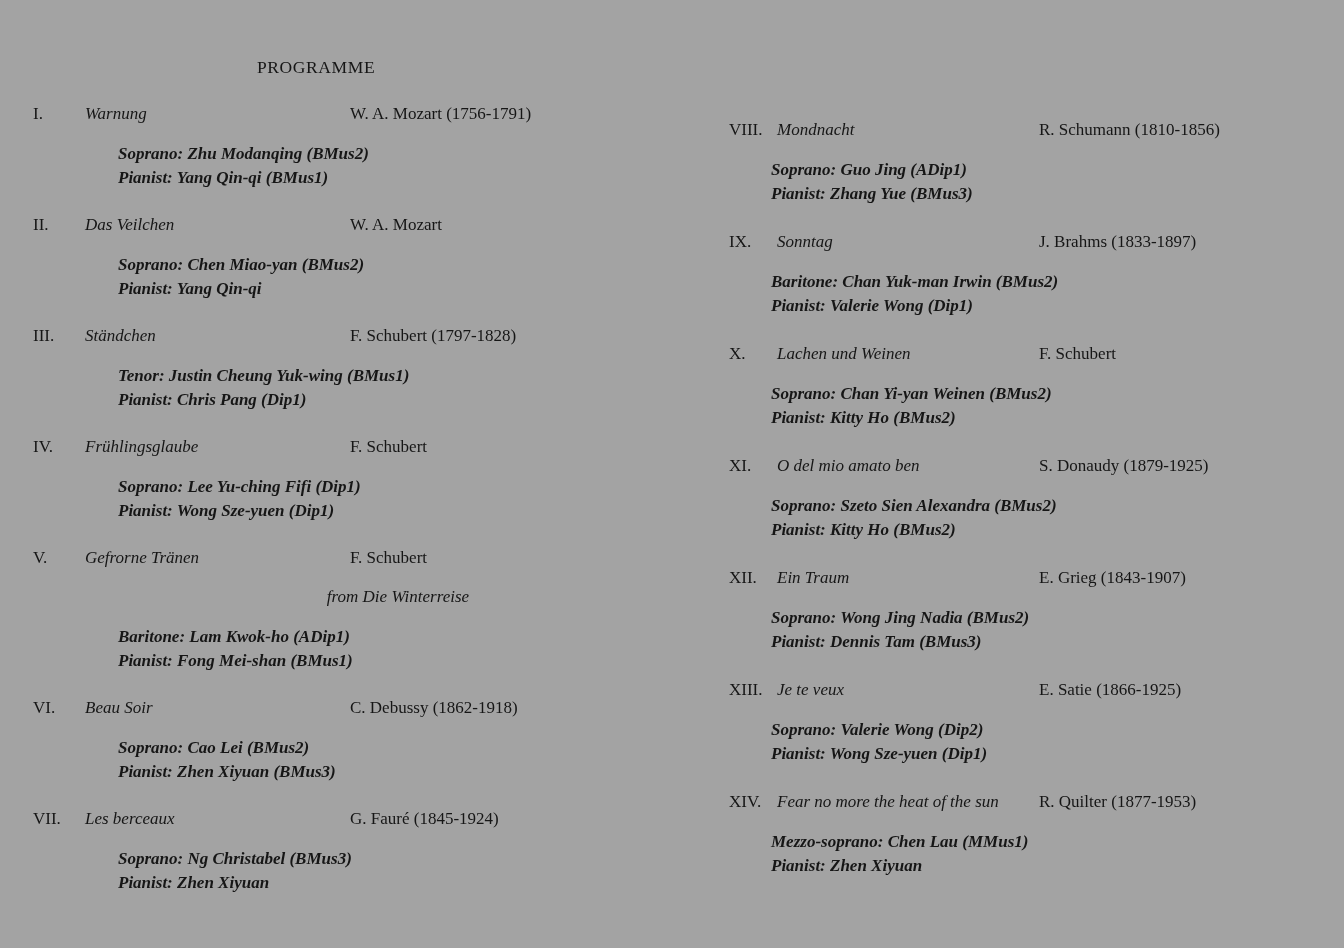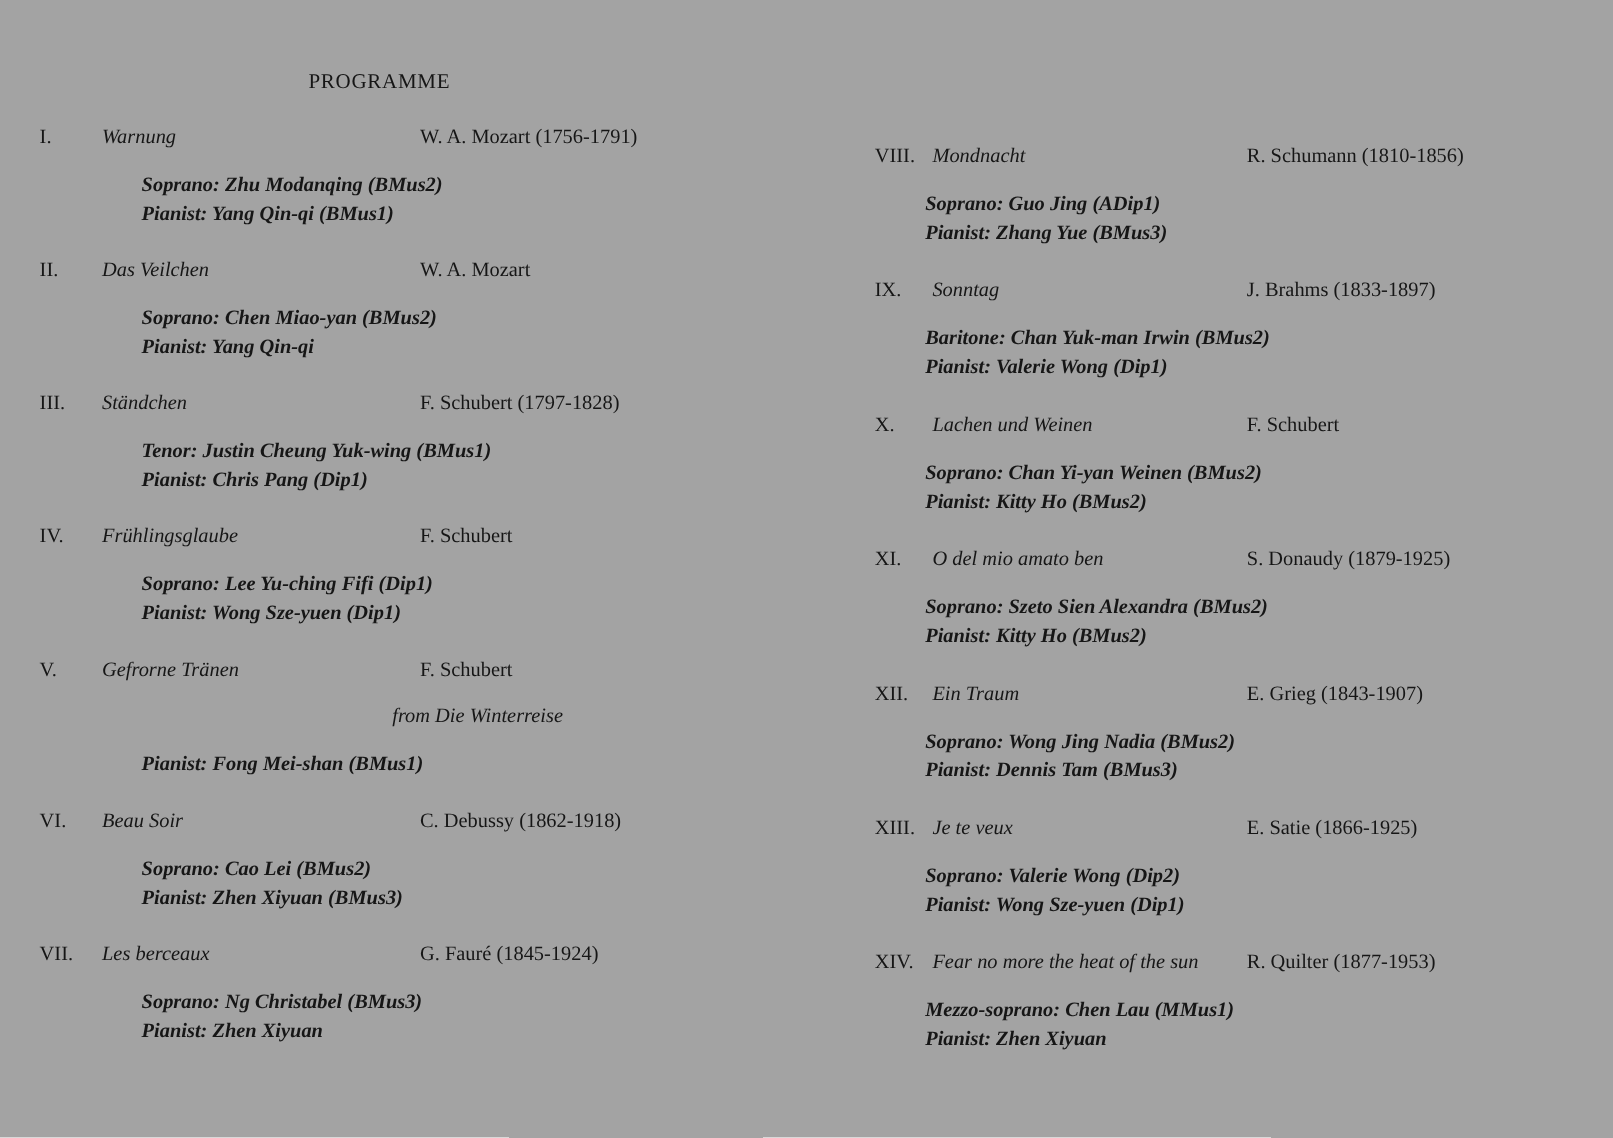--- a/index.html
+++ b/index.html
@@ -119,20 +119,21 @@
     </div>
 
     <div class="entry">
       <div class="entry-header">
         <span class="numeral">V.</span>
         <span class="piece-title">Gefrorne Tränen</span>
         <span class="composer">F. Schubert</span>
       </div>
       <div class="subtitle">from Die Winterreise</div>
       <div class="performers">
+        <div class="performer">Baritone: Lam Kwok-ho (ADip1)</div>
         <div class="performer">Pianist: Fong Mei-shan (BMus1)</div>
       </div>
     </div>
 
     <div class="entry">
       <div class="entry-header">
         <span class="numeral">VI.</span>
         <span class="piece-title">Beau Soir</span>
         <span class="composer">C. Debussy (1862-1918)</span>
       </div>

